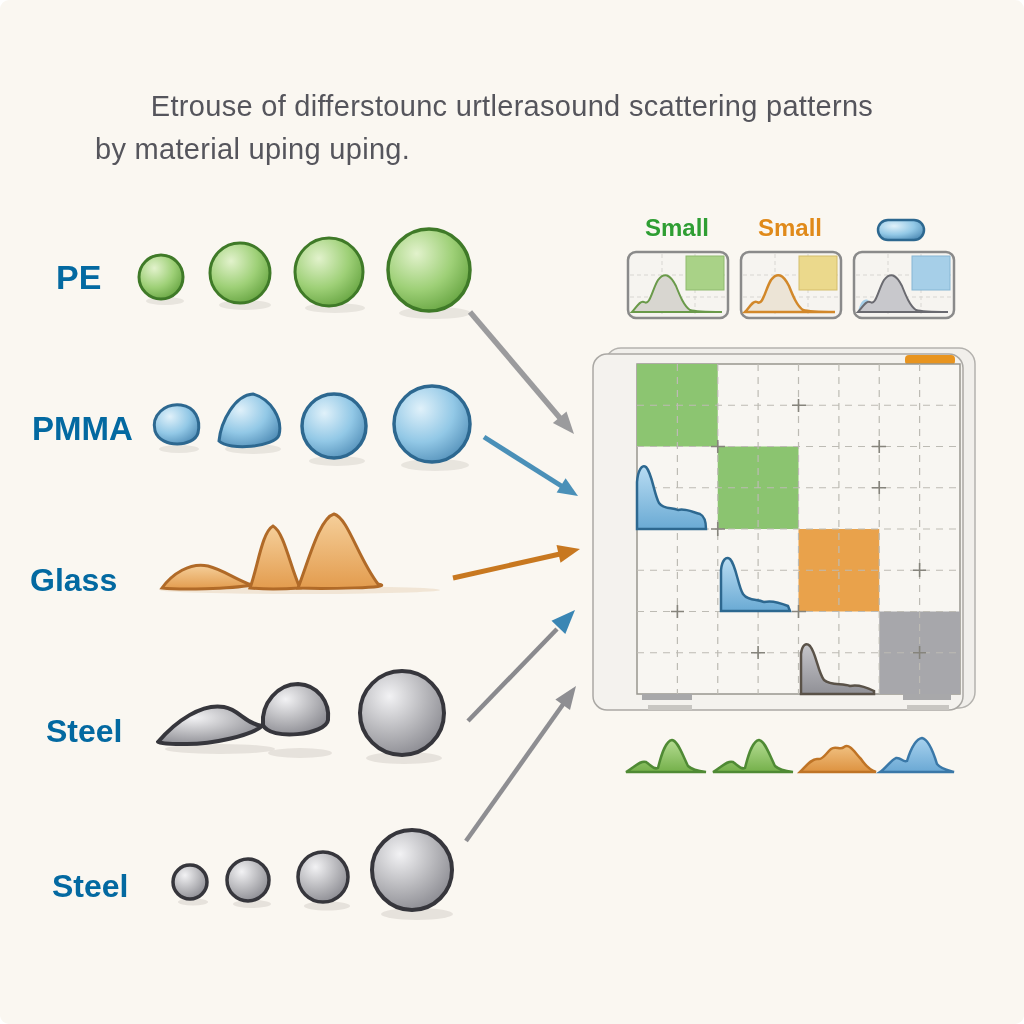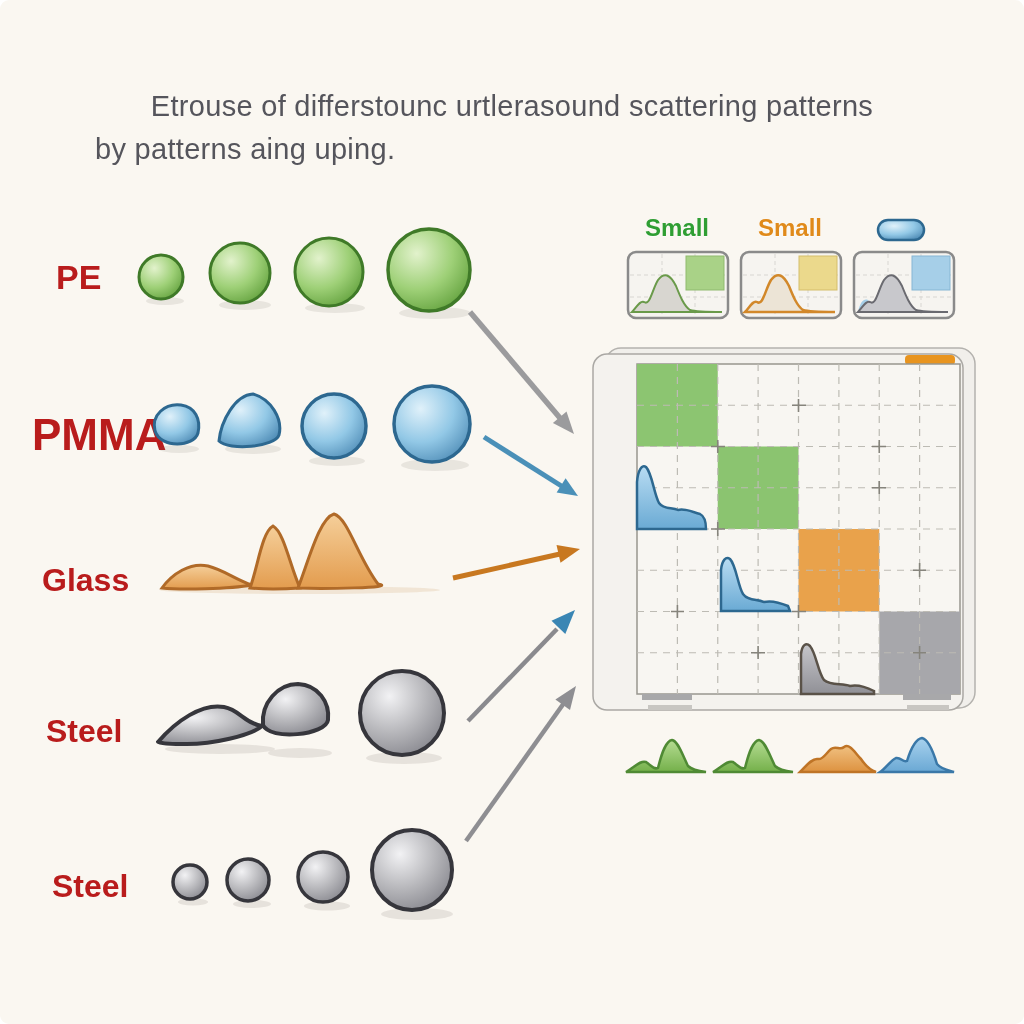--- a/index.html
+++ b/index.html
@@ -7,21 +7,21 @@
     position:relative;width:1024px;height:1024px;
     background:#faf7f1;overflow:hidden;
     font-family:"Liberation Sans",sans-serif;
     border-radius:9px;
   }
   .abs{position:absolute;}
   .title-line{
     color:#55555c;font-size:29px;letter-spacing:.3px;white-space:nowrap;
   }
   .mat-label{
-    color:#b91c1c;font-weight:700;white-space:nowrap;
+    color:#0369a1;font-weight:700;white-space:nowrap;
   }
   .legend-label{
     font-weight:700;font-size:24px;white-space:nowrap;
     text-shadow:0 1px 0 rgba(255,255,255,.65);
   }
   svg.layer{position:absolute;overflow:visible;}
 </style>
 </head>
 <body>
 
@@ -65,25 +65,25 @@
           <stop offset="100%" stop-color="#6aa8d4"></stop>
       </linearGradient>
       <linearGradient id="gGrayFill" x1="0" y1="0" x2="0" y2="1">
         <stop offset="0%" stop-color="#c6c6ca"></stop>
           <stop offset="100%" stop-color="#909096"></stop>
       </linearGradient>
     </defs>
   </svg>
 
   <div class="abs title-line" style="left:82px;top:90px;width:860px;text-align:center">Etrouse of differstounc urtlerasound scattering patterns</div>
-  <div class="abs title-line" style="left:95px;top:133px">by patterns aing uping.</div>
+  <div class="abs title-line" style="left:95px;top:133px">by material uping uping.</div>
 
   <div class="abs mat-label" style="left:56px;top:258px;font-size:34px">PE</div>
-  <div class="abs mat-label" style="left:32px;top:410px;font-size:44px">PMMA</div>
-  <div class="abs mat-label" style="left:42px;top:562px;font-size:32px">Glass</div>
+  <div class="abs mat-label" style="left:32px;top:410px;font-size:33px">PMMA</div>
+  <div class="abs mat-label" style="left:30px;top:562px;font-size:32px">Glass</div>
   <div class="abs mat-label" style="left:46px;top:713px;font-size:32px">Steel</div>
   <div class="abs mat-label" style="left:52px;top:868px;font-size:32px">Steel</div>
 
   <svg class="layer" style="left:135px;top:228px" width="345" height="100">
     <ellipse cx="30" cy="73" rx="19" ry="4" fill="rgba(110,100,90,.12)"></ellipse>
     <ellipse cx="110" cy="77" rx="26" ry="5" fill="rgba(110,100,90,.12)"></ellipse>
     <ellipse cx="200" cy="80" rx="30" ry="5" fill="rgba(110,100,90,.12)"></ellipse>
     <ellipse cx="300" cy="85" rx="36" ry="6" fill="rgba(110,100,90,.12)"></ellipse>
     <circle cx="26" cy="49" r="22" fill="url(#gGreen)" stroke="#3f7a28" stroke-width="3"></circle>
     <circle cx="105" cy="45" r="30" fill="url(#gGreen)" stroke="#3f7a28" stroke-width="3"></circle>

